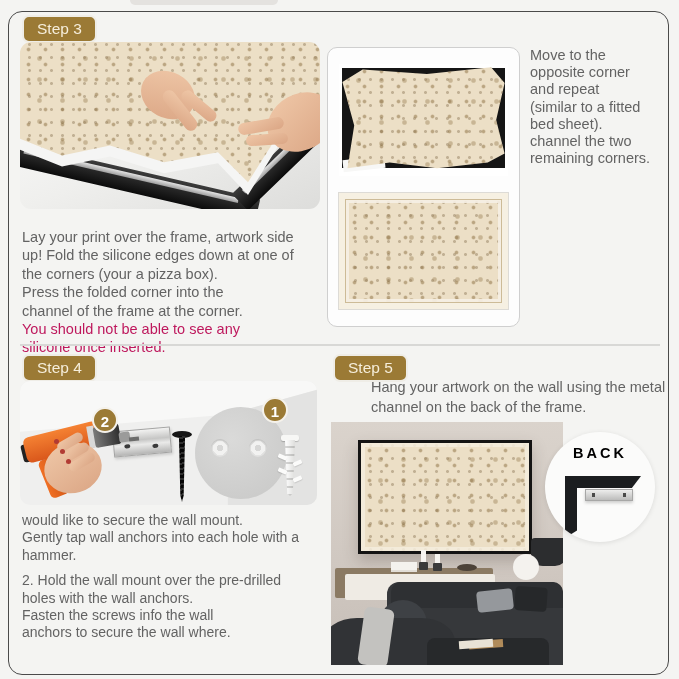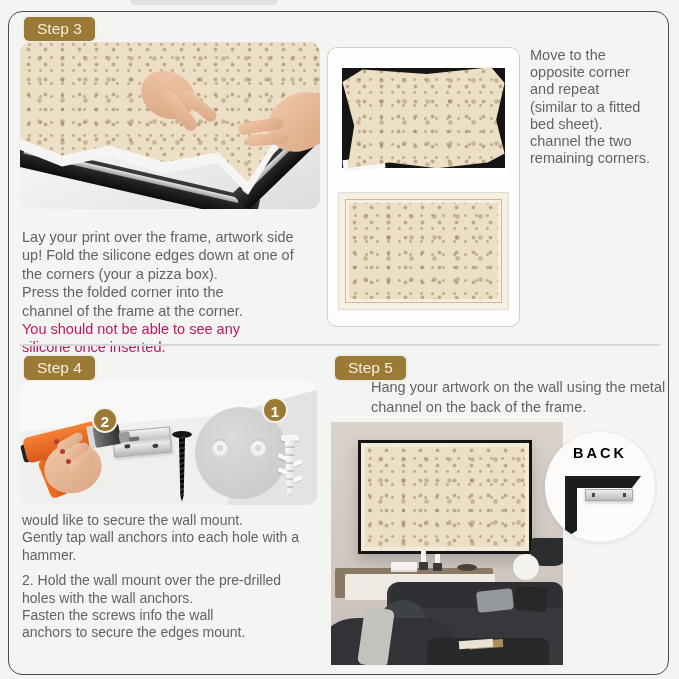--- a/index.html
+++ b/index.html
@@ -237,21 +237,21 @@
 </div>
 
 <div class="abs txt" style="left:22px;top:512px;line-height:17.4px;font-size:14px;">
   <div>would like to secure the wall mount.</div>
   <div>Gently tap wall anchors into each hole with a</div>
   <div>hammer.</div>
   <div style="height:8px;"></div>
   <div>2. Hold the wall mount over the pre-drilled</div>
   <div>holes with the wall anchors.</div>
   <div>Fasten the screws info the wall</div>
-  <div>anchors to secure the edges mount.</div>
+  <div>anchors to secure the wall where.</div>
 </div>
 
 <div class="abs" style="left:333px;top:354px;">
   <span class="badge">Step 5</span>
 </div>
 
 <div class="abs txt" style="left:333px;top:377px;line-height:20px;margin-left:38px;">
   <div>Hang your artwork on the wall using the metal</div>
   <div>channel on the back of the frame.</div>
 </div>

